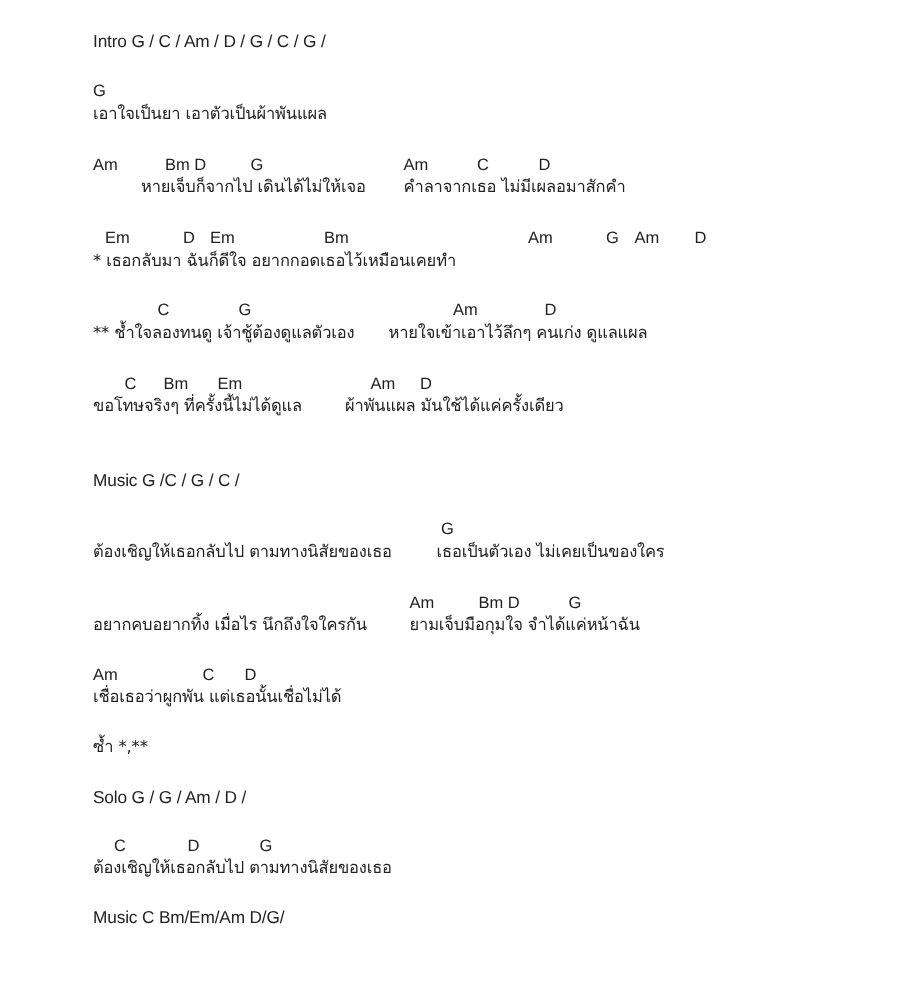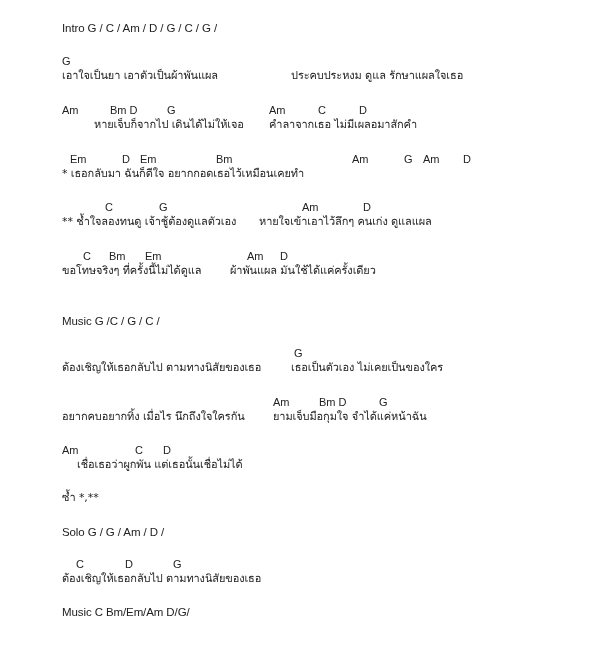--- a/index.html
+++ b/index.html
@@ -43,21 +43,20 @@
   </style>
 </head>
 <body>
 
 <div class="sheet">
 
   <div class="ln label" style="left:62px; top:22px;">Intro G / C / Am / D / G / C / G /</div>
 
   <div class="chord" style="left:62px; top:55px;">G</div>
   <div class="ln" style="left:62px; top:69px;text-align:right;">เอาใจเป็นยา เอาตัวเป็นผ้าพันแผล</div>
-  <div class="ln" style="left:291px; top:69px;">ประคบประหงม ดูแล รักษาแผลใจเธอ</div>
 
   <div class="chord" style="left:62px; top:104px;">Am</div>
   <div class="chord" style="left:110px; top:104px;">Bm D</div>
   <div class="chord" style="left:167px; top:104px;">G</div>
   <div class="chord" style="left:269px; top:104px;">Am</div>
   <div class="chord" style="left:318px; top:104px;">C</div>
   <div class="chord" style="left:359px; top:104px;">D</div>
   <div class="ln" style="left:62px; top:118px;margin-left:32px;">หายเจ็บก็จากไป เดินได้ไม่ให้เจอ</div>
   <div class="ln" style="left:269px; top:118px;text-align:right;">คำลาจากเธอ ไม่มีเผลอมาสักคำ</div>
 
@@ -94,21 +93,21 @@
 
   <div class="chord" style="left:273px; top:396px;">Am</div>
   <div class="chord" style="left:319px; top:396px;">Bm D</div>
   <div class="chord" style="left:379px; top:396px;">G</div>
   <div class="ln" style="left:62px; top:410px;">อยากคบอยากทิ้ง เมื่อไร นึกถึงใจใครกัน</div>
   <div class="ln" style="left:273px; top:410px;">ยามเจ็บมือกุมใจ จำได้แค่หน้าฉัน</div>
 
   <div class="chord" style="left:62px; top:444px;">Am</div>
   <div class="chord" style="left:135px; top:444px;">C</div>
   <div class="chord" style="left:163px; top:444px;">D</div>
-  <div class="ln" style="left:77px; top:458px;">เชื่อเธอว่าผูกพัน แต่เธอนั้นเชื่อไม่ได้</div>
+  <div class="ln" style="left:62px; top:458px;">เชื่อเธอว่าผูกพัน แต่เธอนั้นเชื่อไม่ได้</div>
 
   <div class="ln" style="left:62px; top:491px;">ซ้ำ *,**</div>
 
   <div class="ln label" style="left:62px; top:526px;">Solo G / G / Am / D /</div>
 
   <div class="chord" style="left:76px; top:558px;">C</div>
   <div class="chord" style="left:125px; top:558px;">D</div>
   <div class="chord" style="left:173px; top:558px;">G</div>
   <div class="ln" style="left:62px; top:572px;">ต้องเชิญให้เธอกลับไป ตามทางนิสัยของเธอ</div>
 

